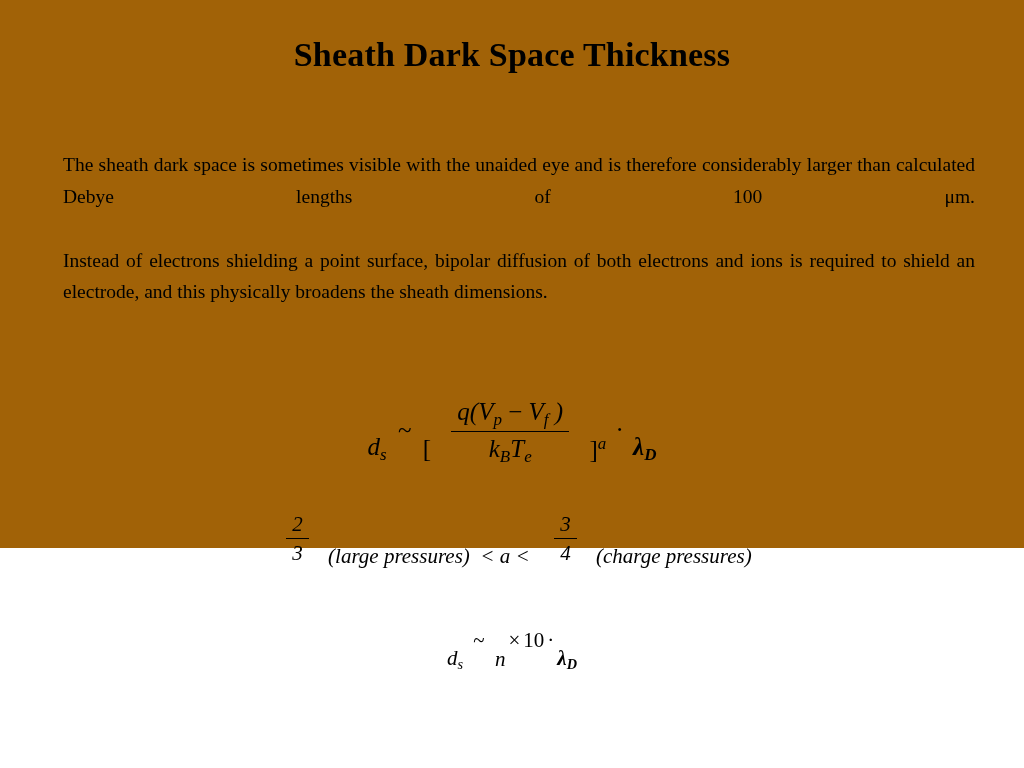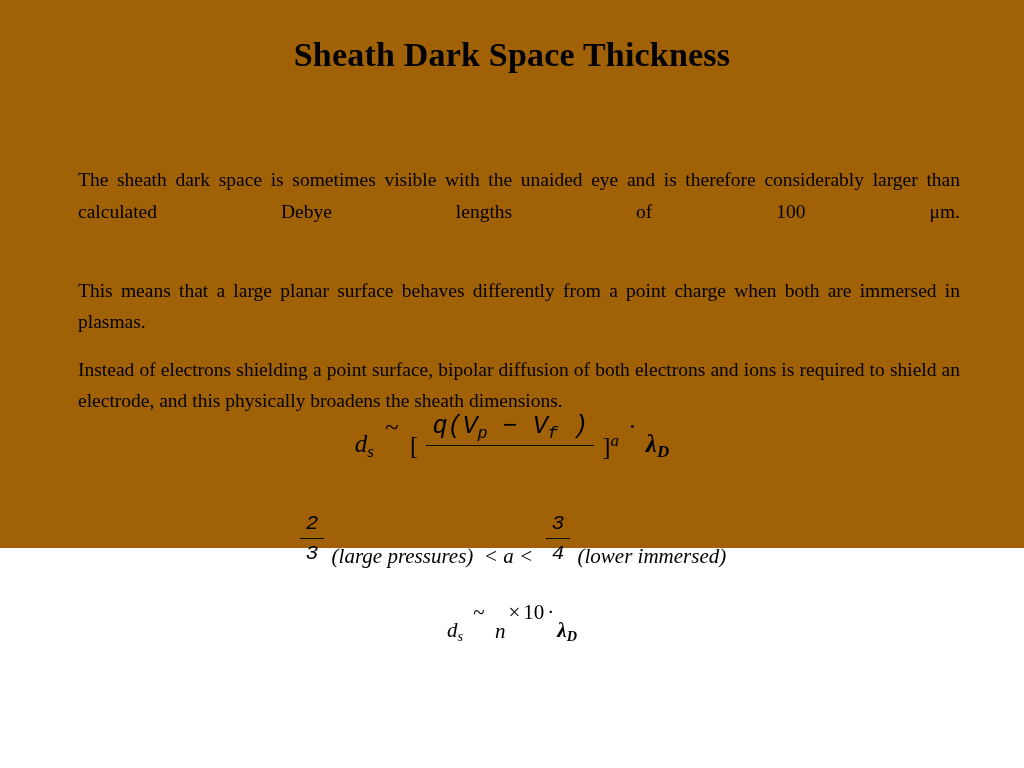--- a/index.html
+++ b/index.html
@@ -34,21 +34,21 @@
   }
   .body-block {
     position: absolute;
     top: 148px;
     left: 62px;
     width: 914px;
     font-size: 19.5px;
     line-height: 1.62;
   }
   .para {
-    margin: 16px;
+    margin: 1px;
     text-align: justify;
     text-justify: inter-word;
   }
   .para.p1 {
     text-align: justify;
   }
   .para.p1::after {
     content: "";
     display: inline-block;
     width: 100%;
@@ -71,30 +71,29 @@
     left: 0; top: 396px; width: 1024px;
     text-align: center;
     font-size: 25px;
   }
   .eq2 {
     left: 0; top: 510px; width: 1024px;
     text-align: center;
     font-size: 21px;
   }
   .eq3 {
-    left: 0; top: 584px; width: 1024px;
+    left: 0; top: 612px; width: 1024px;
     text-align: center;
     font-size: 21px;
   }
   .frac {
     display: inline-block;
     vertical-align: middle;
     text-align: center;
-    margin: 0 2px;
-    font-family: Liberation Mono, monospace;
+    margin: 0 14px;
   }
   .frac .num {
     display: block;
     padding: 0 6px 1px 6px;
     border-bottom: 1.3px solid #000;
     line-height: 1.25;
   }
   .frac .den {
     display: block;
     padding: 1px 6px 0 6px;
@@ -119,50 +118,50 @@
 </style>
 </head>
 <body>
 
 <div class="slide">
 
   <div class="slide-title">Sheath Dark Space Thickness</div>
 
   <div class="body-block">
     <p class="para p1">The sheath dark space is sometimes visible with the unaided eye and is therefore considerably larger than calculated Debye lengths of  100 μm.</p>
-    <p class="para">This means that a large planar surface behaves differently from a point charge when both are immersed in plasmas.</p>
     <p class="para">Instead of electrons shielding a point surface, bipolar diffusion of both electrons and ions is required to shield an electrode, and this physically broadens the sheath dimensions.</p>
   </div>
 
   <div class="math-area">
 
     <div class="eq eq1">
       <span class="mid">d<span class="sub">s</span></span>
       <span class="tilde">~</span>
       <span class="brk mid">[</span>
       <span class="frac">
         <span class="num">q(V<span class="sub">p</span> <span class="up">−</span> V<span class="sub">f</span> )</span>
+        <span class="den">k<span class="sub">B</span>T<span class="sub">e</span></span>
       </span>
       <span class="brk mid">]<span class="sup">a</span></span>
       <span class="op">·</span>
       <span class="mid lam">λ<span class="sub">D</span></span>
     </div>
 
     <div class="eq eq2">
       <span class="frac">
         <span class="num">2</span>
         <span class="den">3</span>
       </span>
       <span class="mid">(large pressures)</span>
       <span class="mid">&nbsp;&lt; a &lt;&nbsp;</span>
       <span class="frac">
         <span class="num">3</span>
         <span class="den">4</span>
       </span>
-      <span class="mid">(lower immersed)</span>
+      <span class="mid">(charge pressures)</span>
     </div>
 
     <div class="eq eq3">
       <span class="mid">d<span class="sub">s</span></span>
       <span class="tilde">~</span>
       <span class="mid">n</span><span class="op">×</span><span class="up">10</span><span class="op">·</span><span class="mid lam">λ<span class="sub">D</span></span>
     </div>
 
   </div>
 </div>

